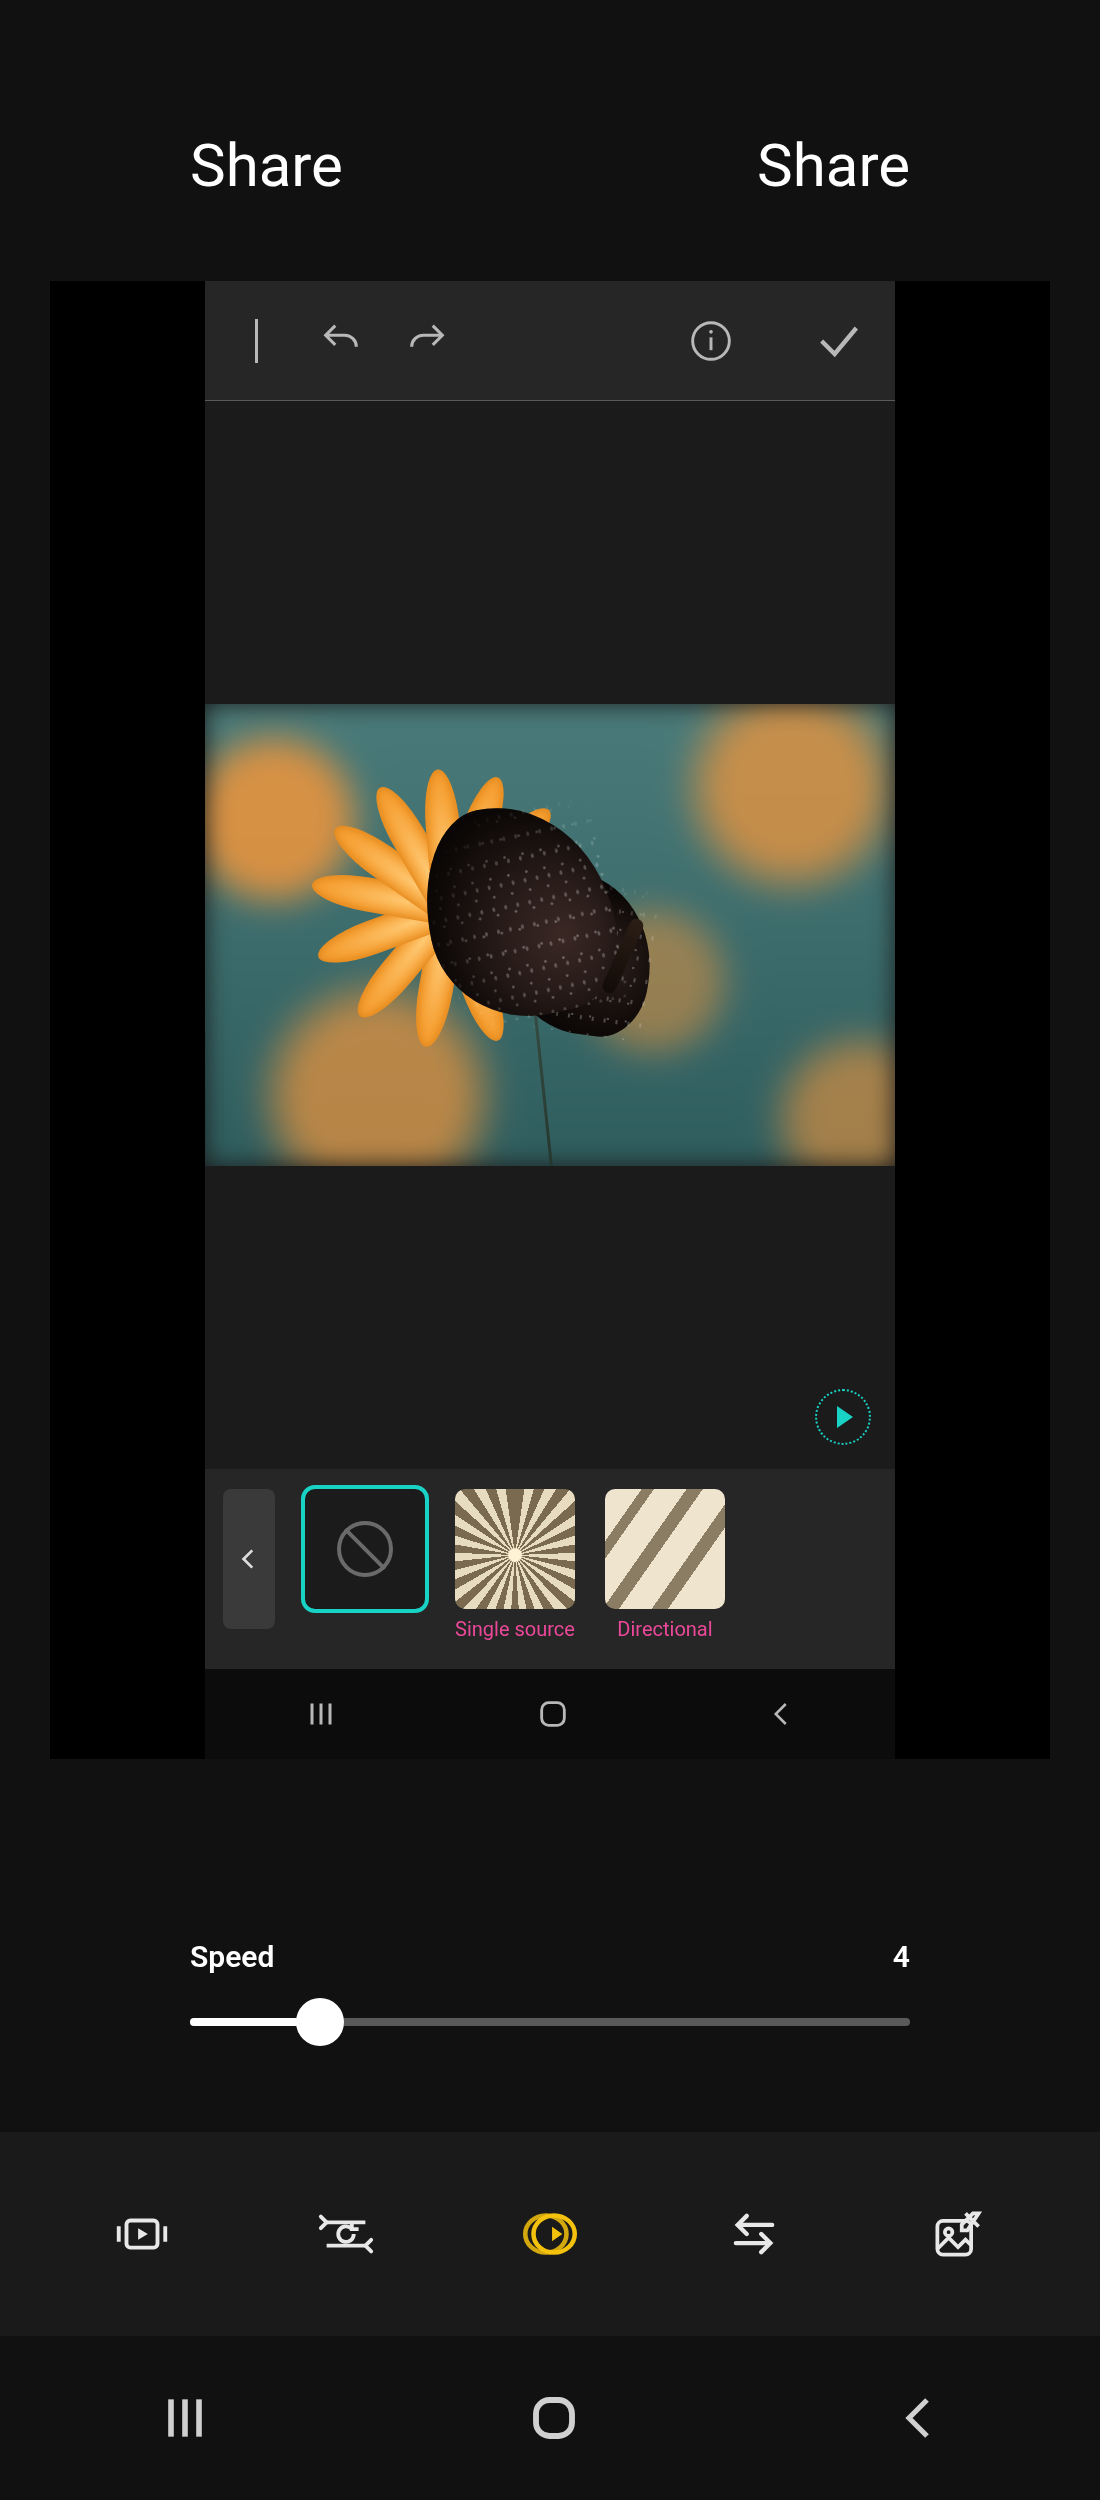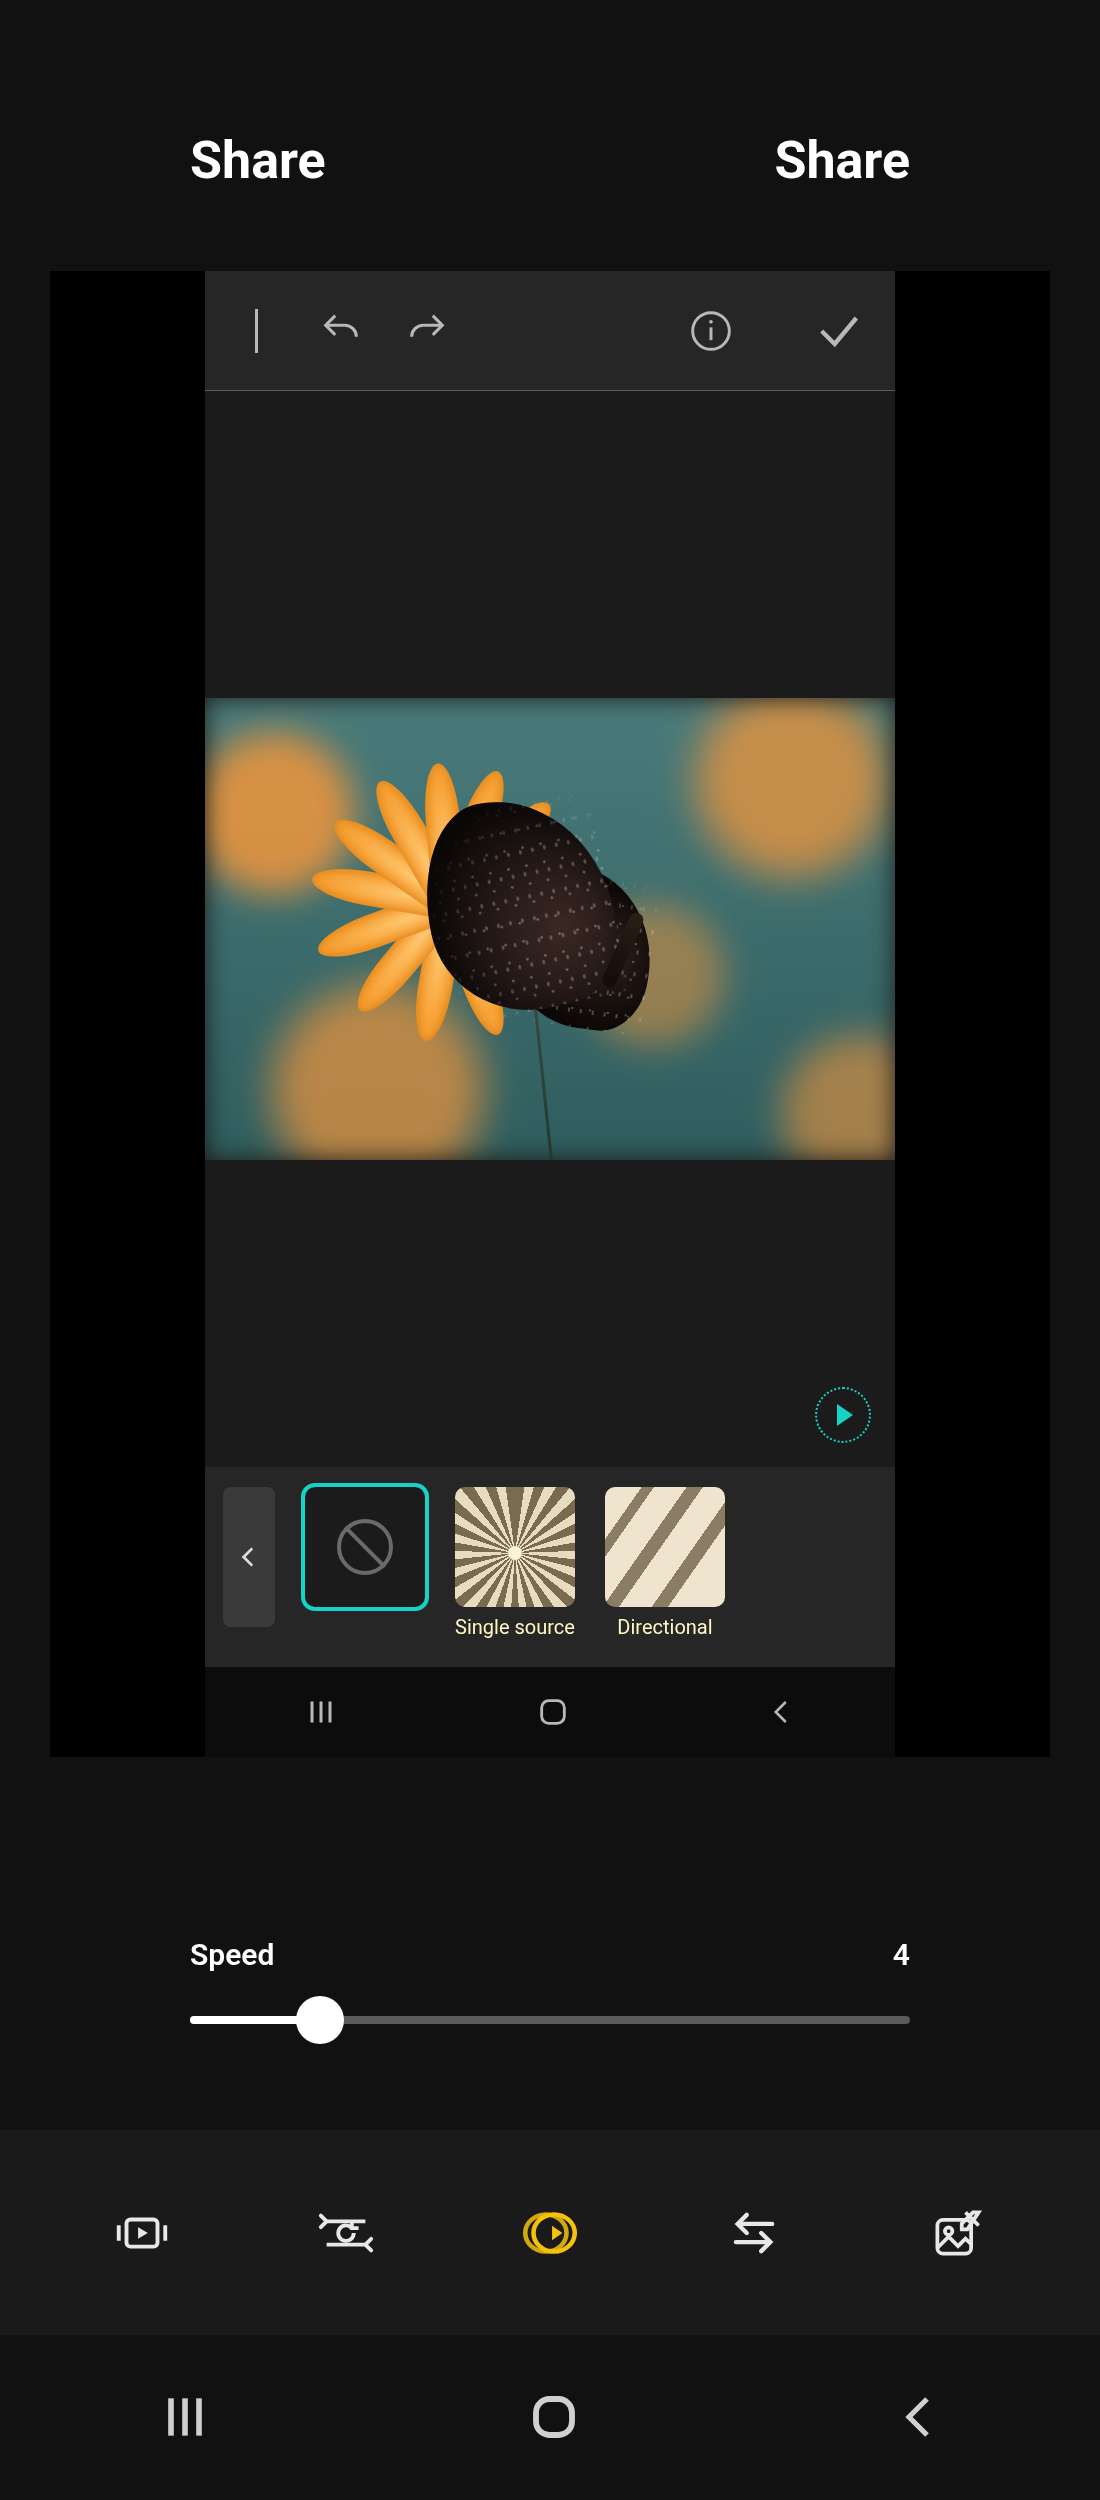--- a/index.html
+++ b/index.html
@@ -19,22 +19,22 @@
   }
 
   
   .top-actions {
     display: flex;
     justify-content: space-between;
     align-items: center;
     padding: 130px 190px 80px 190px;
   }
   .top-actions span {
-    font-size: 52px;
-    font-weight: 700;
+    font-size: 60px;
+    font-weight: 400;
   }
 
   
   .preview-frame {
     margin: 0 50px;
     background: #000;
     position: relative;
     height: 1528px;
     display: flex;
     justify-content: center;
@@ -207,21 +207,21 @@
     display:flex;align-items:center;justify-content:center;
   }
   .fx-thumb.selected { outline: 4px solid #18d3c5; background:#1b1b1b; }
   .fx-none-glyph {
     width:56px;height:56px;border:4px solid #6a6a6a;border-radius:50%;position:relative;
   }
   .fx-none-glyph::after{content:"";position:absolute;left:50%;top:50%;width:56px;height:4px;background:#6a6a6a;transform:translate(-50%,-50%) rotate(45deg);}
   .fx-thumb.rays { background: radial-gradient(circle at 50% 55%, #fff3d6 0 6px, transparent 8px),
       repeating-conic-gradient(from 0deg at 50% 55%, #7a6a50 0 8deg, #e8dcc0 8deg 16deg); }
   .fx-thumb.streaks { background: linear-gradient(125deg, #efe5cf 0 18%, #8b7d63 18% 24%, #efe5cf 24% 40%, #8b7d63 40% 48%, #efe5cf 48% 64%, #8b7d63 64% 72%, #efe5cf 72% 100%); filter: blur(0.5px);}
-  .fx-label { color:#fef9c3; font-size:20px; white-space:nowrap; }
+  .fx-label { color:#ec4899; font-size:20px; white-space:nowrap; }
 
   .inner-nav {
     height: 90px;
     background: #0c0c0c;
     display:flex; align-items:center; justify-content:space-around;
     color:#cfcfcf;
   }
 
   
   .speed-section {

